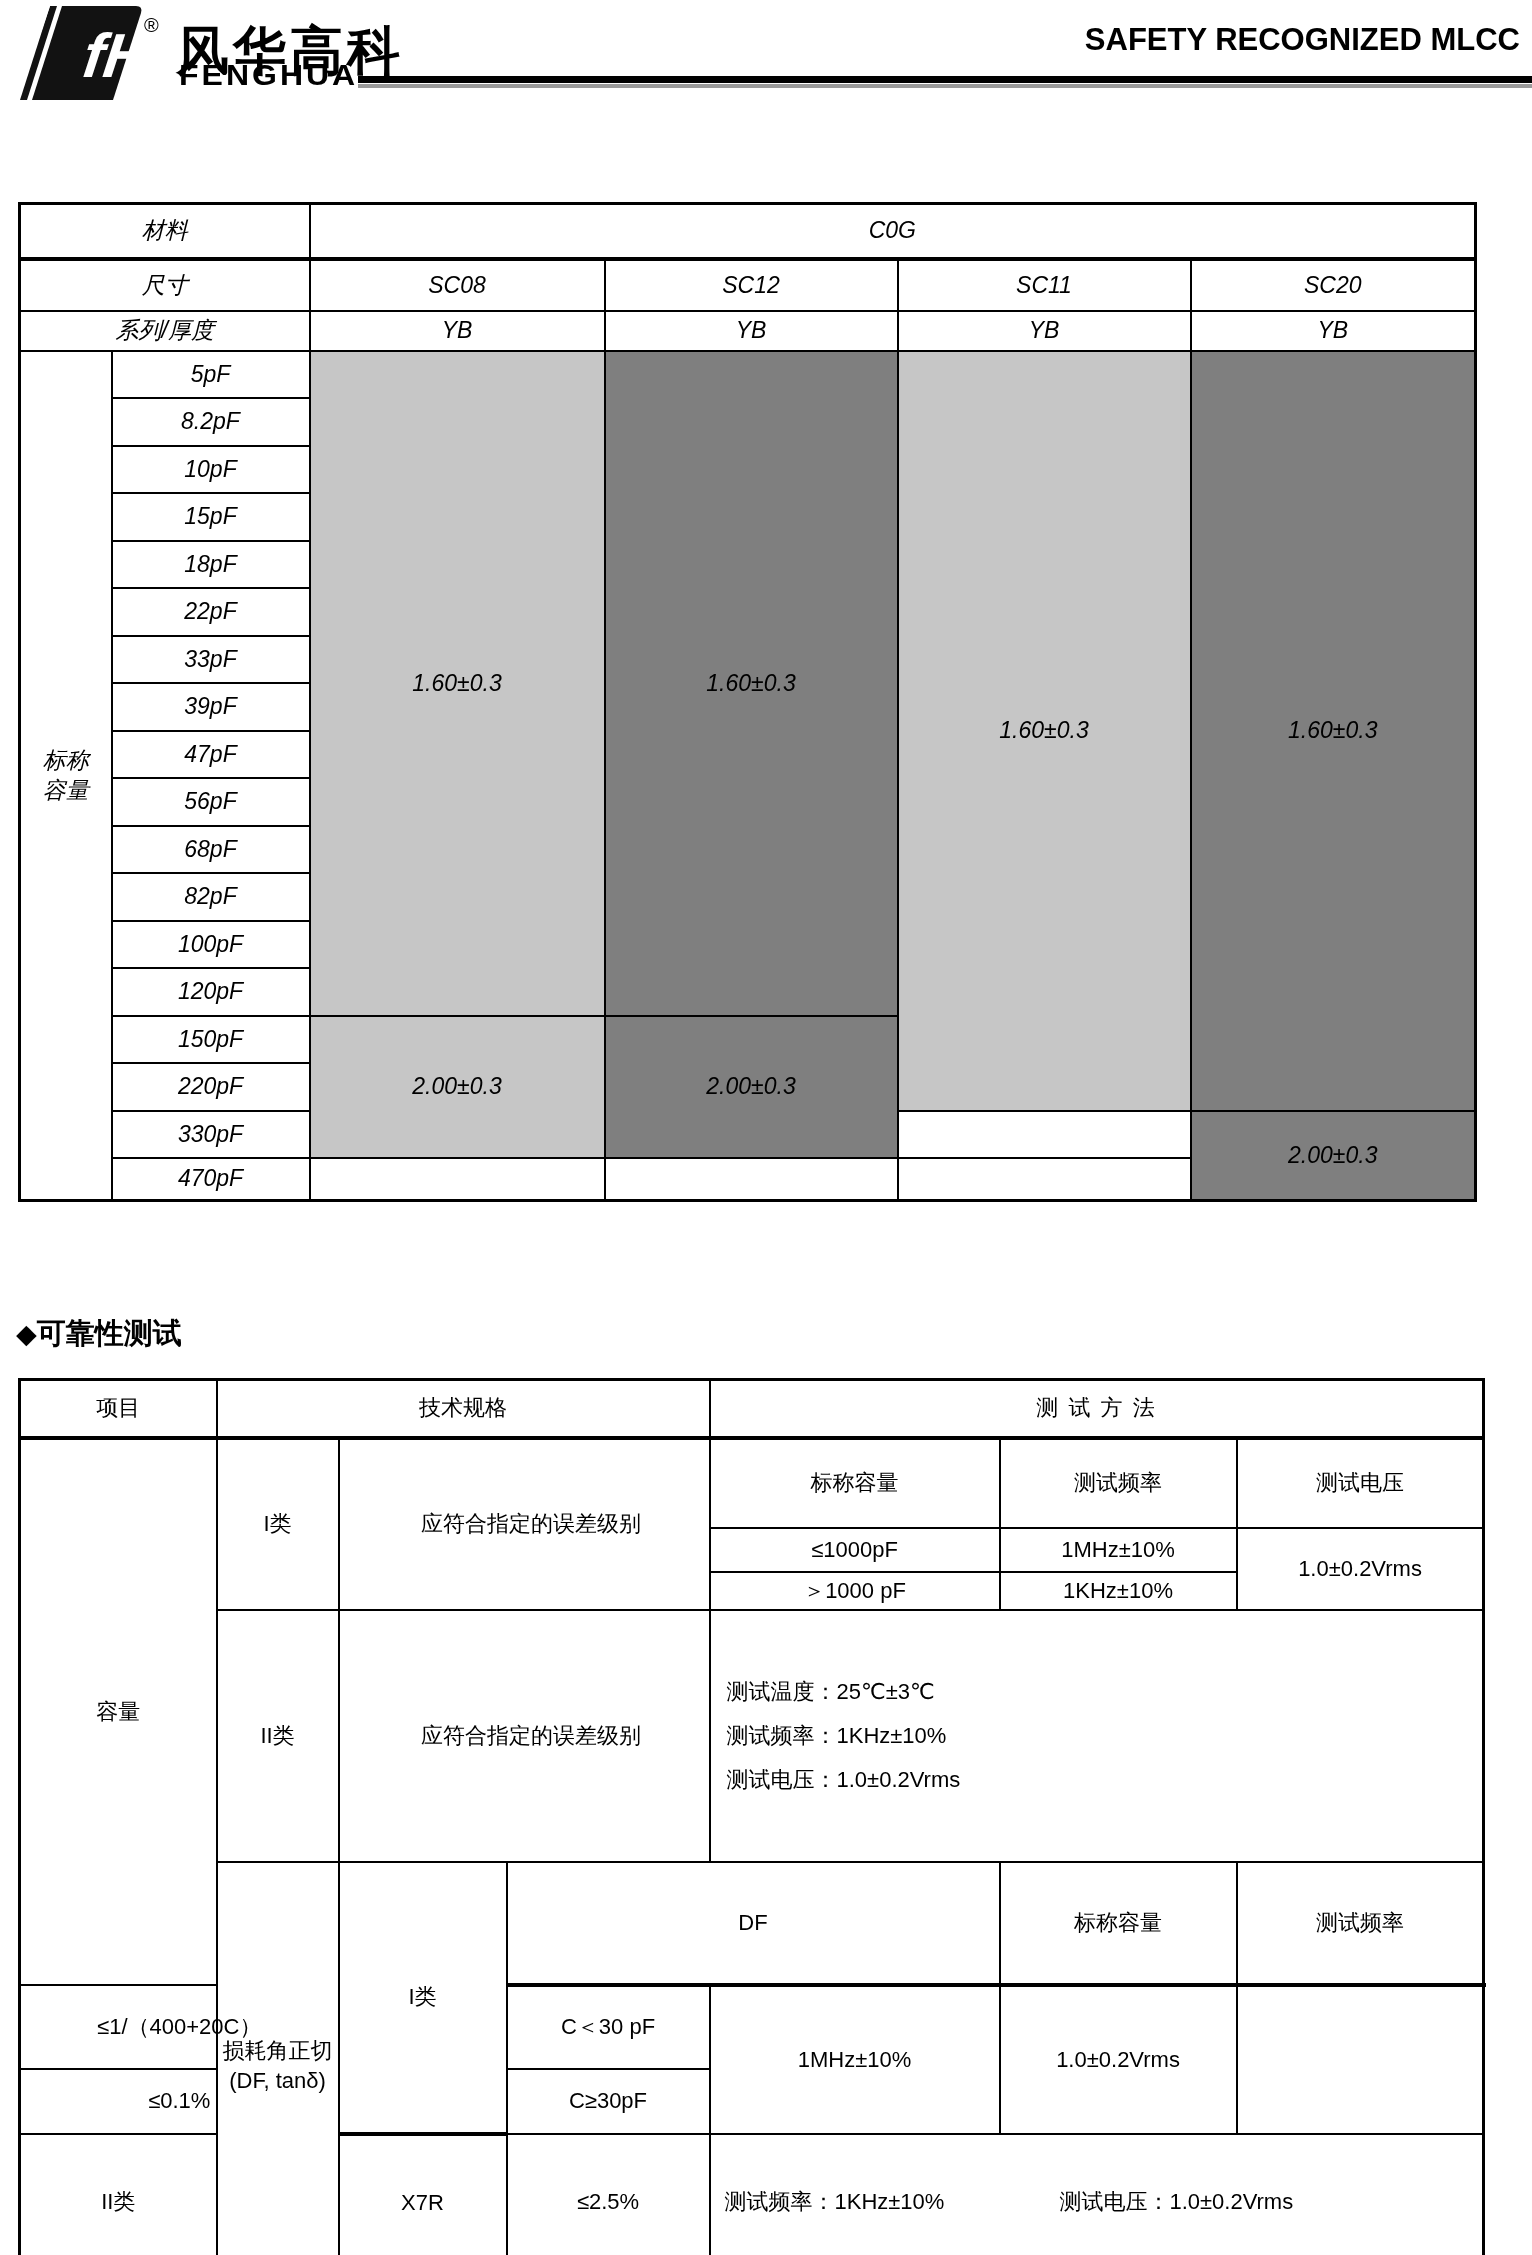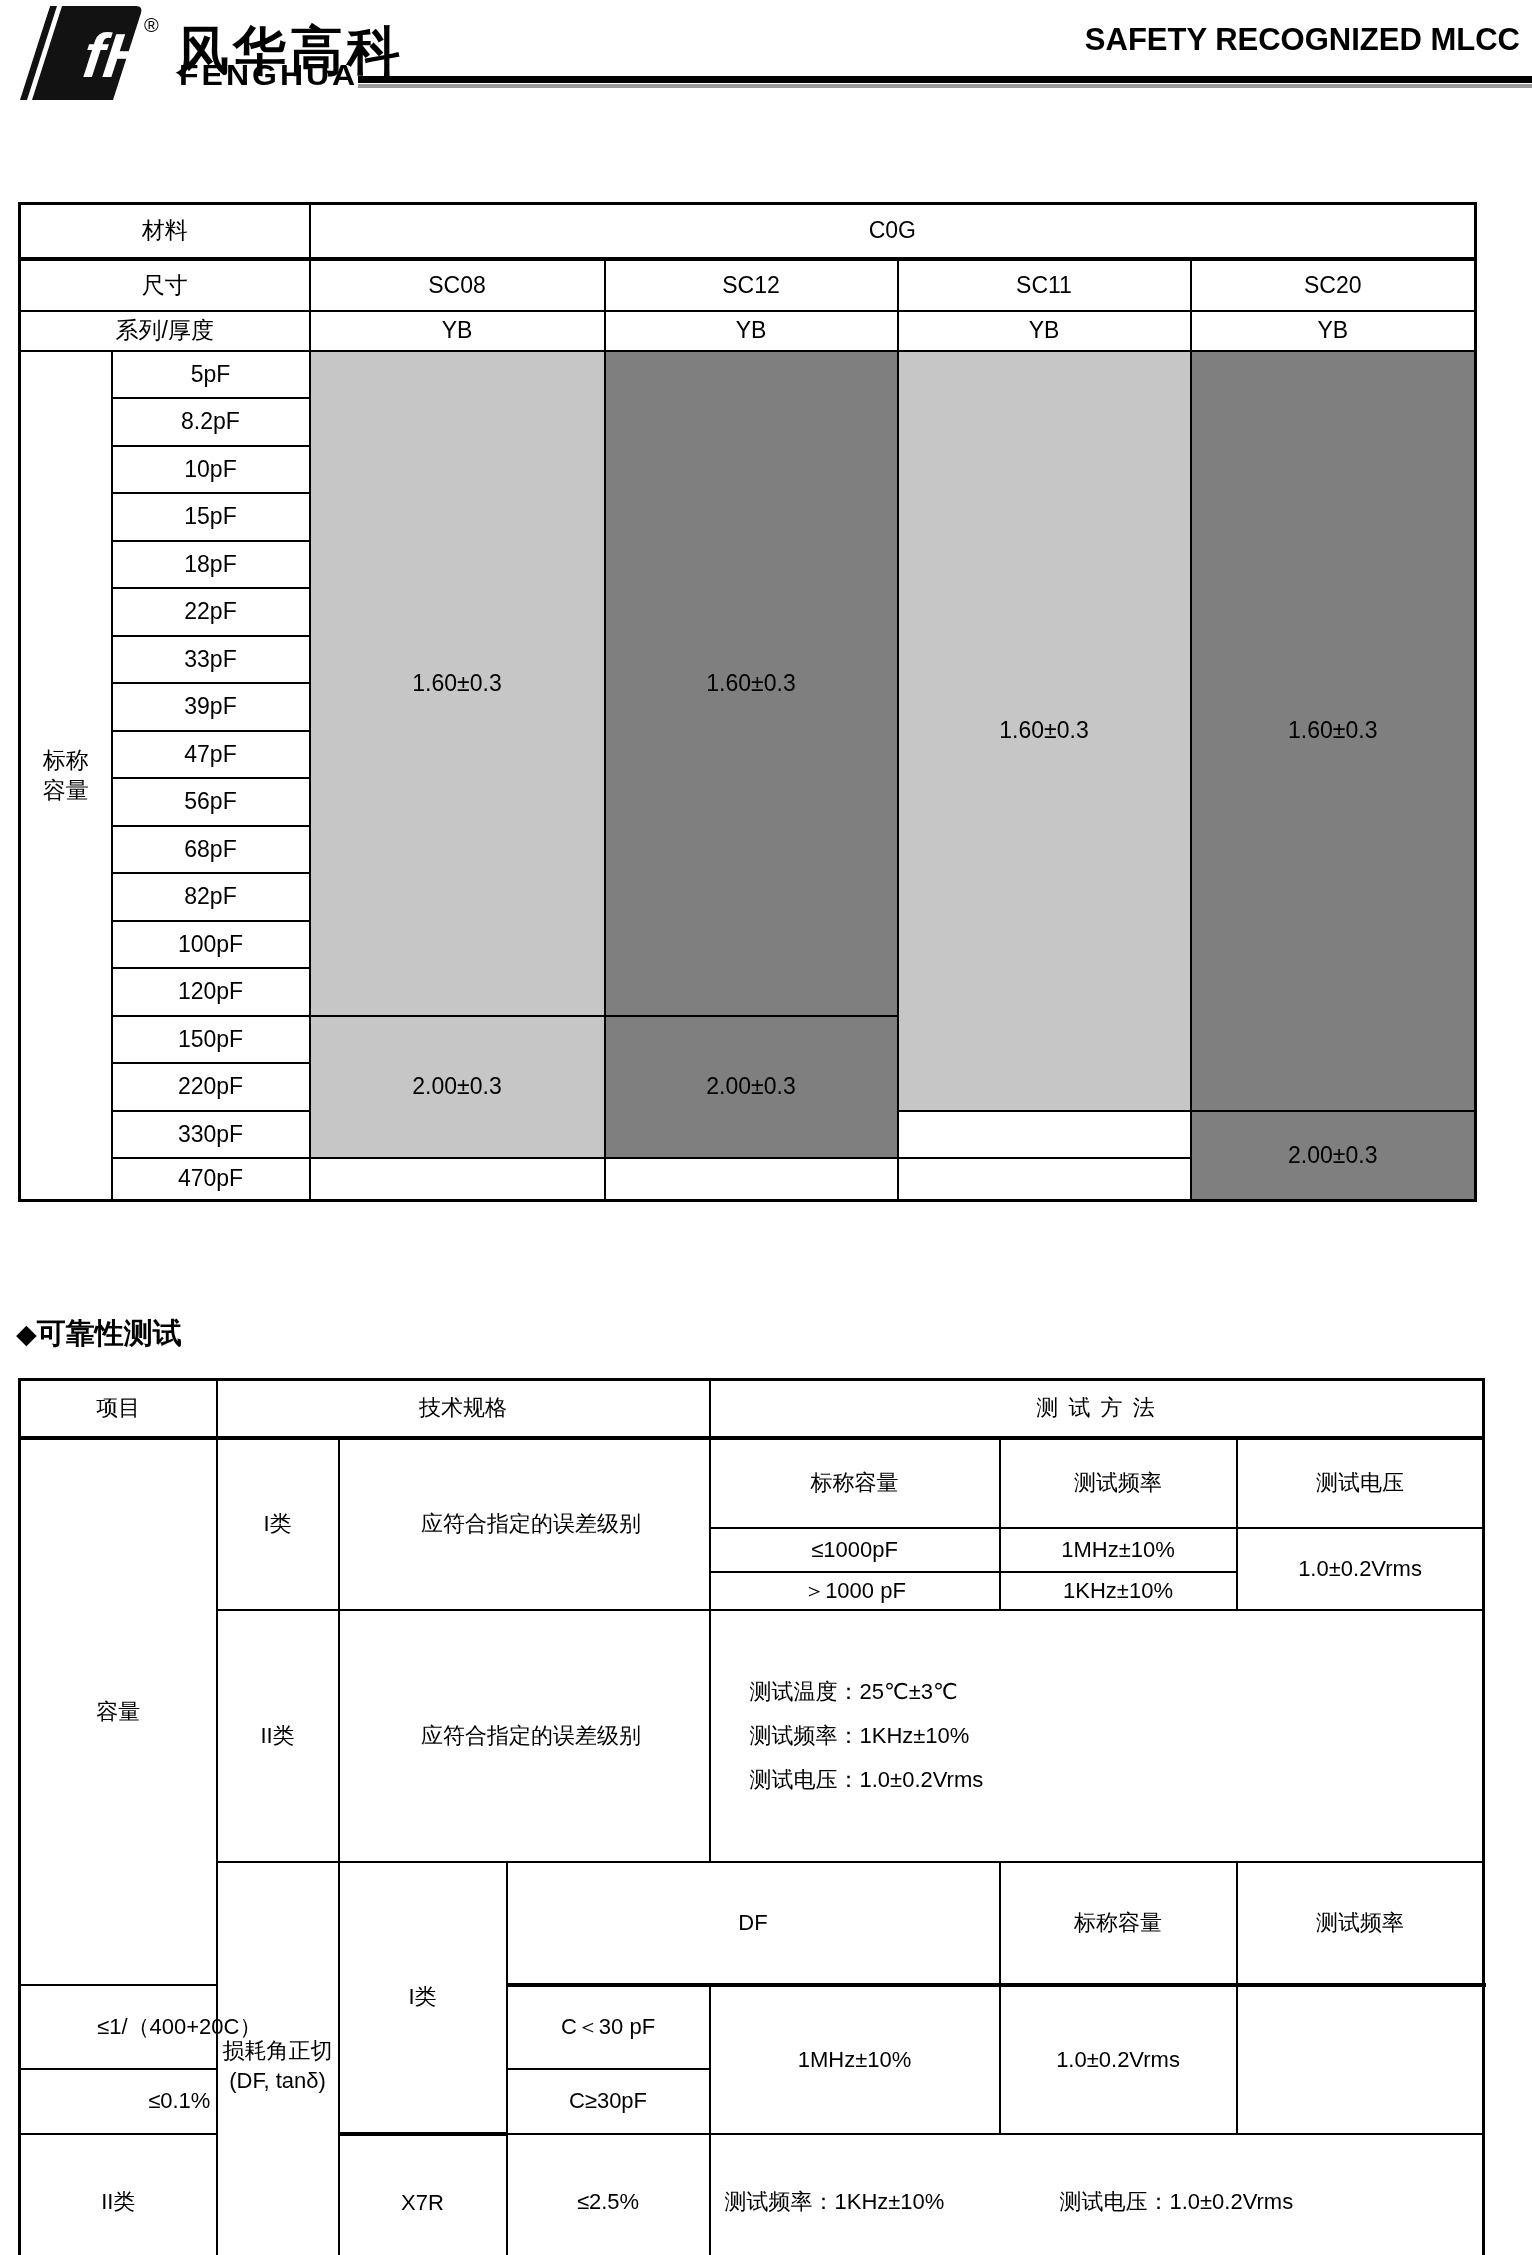--- a/index.html
+++ b/index.html
@@ -19,27 +19,27 @@
   .rule-gray  { position:absolute; left:358px; right:0; top:84px; height:4px; background:#9a9a9a; }
 
   
   table { border-collapse:collapse; table-layout:fixed; background:#fff; }
   td { border:2px solid #000; text-align:center; vertical-align:middle; padding:0; overflow:hidden; }
   .bb4 td { border-bottom-width:4px; }
   .light { background:#c6c6c6; }
   .dark  { background:#7f7f7f; }
 
   .t1 { position:absolute; left:18px; top:202px; width:1456px; border:3px solid #000; font-size:23px; }
-  .t1 td { height:auto; }
+  .t1 td { height:auto;font-style:italic; }
 
   .t2 { position:absolute; left:18px; top:1378px; width:1464px; border:3px solid #000; font-size:22px; }
   .t2 .method-header { letter-spacing:2px; }
   .left-cell { text-align:center; padding-left:14px; }
   .method-lines { text-align:left; padding-left:16px; }
-  .method-lines div { line-height:44px;margin-left:23px; }
+  .method-lines div { line-height:44px; }
   .split-method { text-align:left; padding-left:14px; }
   .split-method span { display:inline-block; }
   .split-method .gap { width:115px; }
 
   .two-line div { line-height:30px;text-align:center; }
 
   
   .note { position:absolute; left:20px; top:1274px; font-size:22px; }
   .section-title { position:absolute; left:16px; top:1314px; font-size:29px; font-weight:bold; }
   .section-title .diamond { font-size:27px; }

